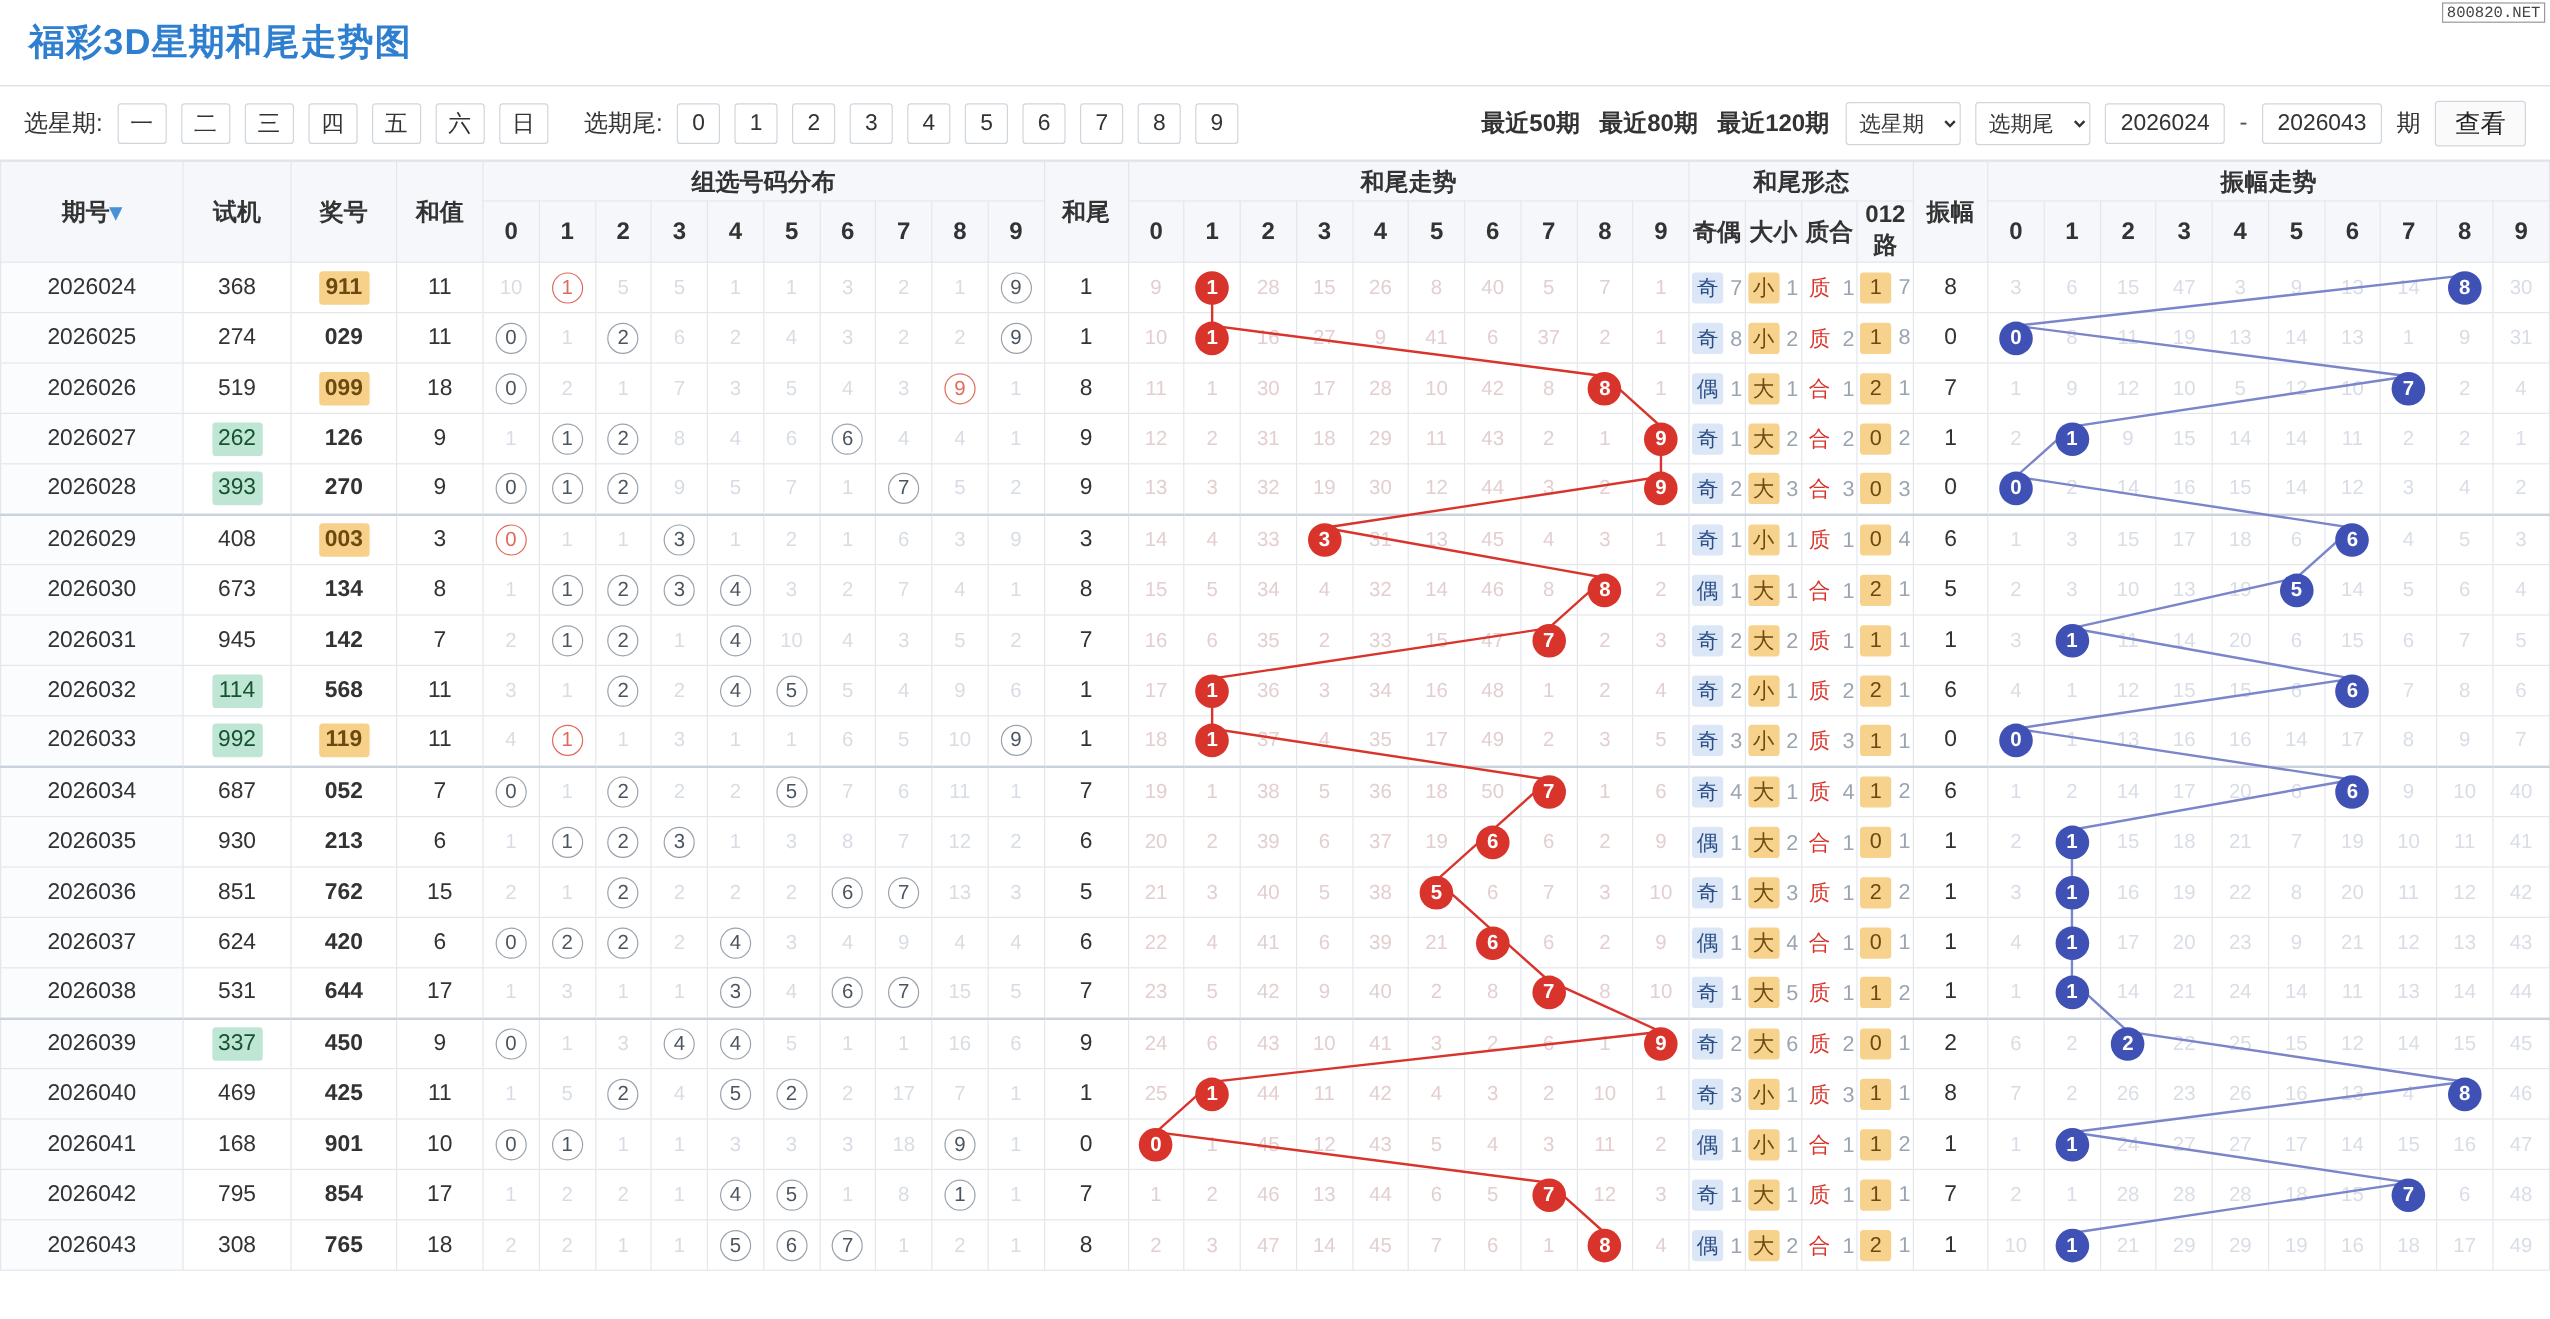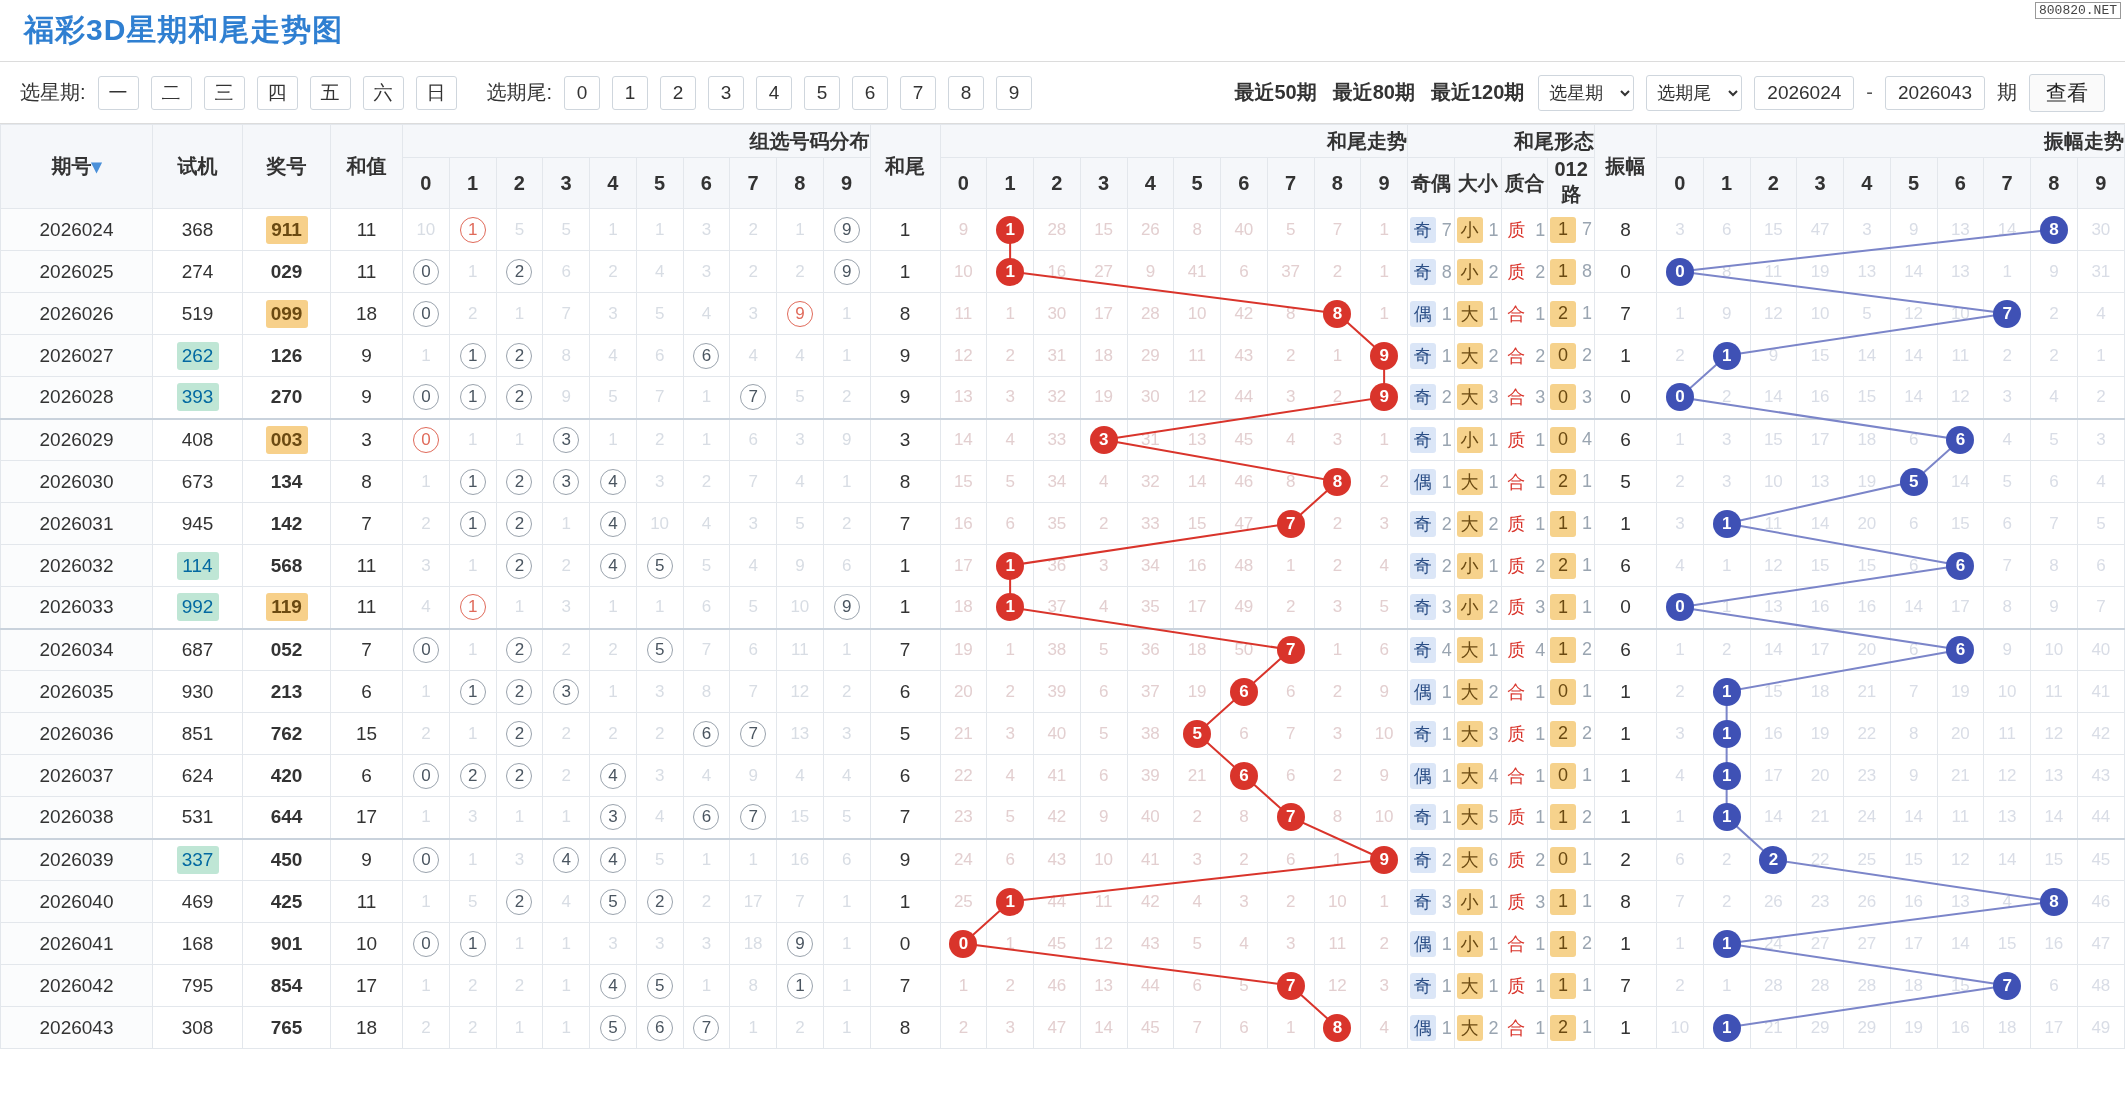--- a/index.html
+++ b/index.html
@@ -13,21 +13,21 @@
     overflow:hidden;
   }
   .watermark {
     position:absolute; right:4px; top:2px;
     font-family:"Liberation Mono", monospace;
     font-size:13px; color:#444;
     border:1px solid #999; padding:0 3px; background:#fff;
   }
   
   .topbar {
-    height:62px; border-bottom:1px solid #dcdcdc;
+    height:72px; border-bottom:1px solid #dcdcdc;
     display:flex; align-items:center; justify-content:space-between;
     padding:0 18px 0 24px;
   }
   .title {
     color:#2f7fd1; font-size:30px; font-weight:bold; letter-spacing:1px;
   }
   .mark-opts { display:flex; align-items:center; gap:26px; font-size:20px; color:#333; }
   .mark-label { color:#333; }
   .opt { display:flex; align-items:center; gap:7px; }
   .opt input { width:17px; height:17px; margin:0; }
@@ -63,41 +63,41 @@
   table.grid {
     border-collapse:collapse; width:2125px; table-layout:fixed;
   }
   table.grid th, table.grid td {
     border:1px solid #e3e7ec; text-align:center; vertical-align:middle;
   }
   table.grid thead th {
     background:#f5f7fa; font-weight:bold; font-size:20px; color:#333;
     height:33px; padding:0;
   }
-  thead th.grp { font-size:20px;text-align:right; }
+  thead th.grp { font-size:20px; }
   thead th.dig { font-weight:normal; font-size:18px; color:#555; height:32px; }
   tbody td { height:42px; font-size:19px; padding:0; }
   tbody tr.sep td { border-top:2px solid #c9d2dc; }
   .col-issue { width:152px; background:#fbfcfd; }
   .col-try { width:90px; }
   .col-prize { width:88px;font-weight:bold; }
   .col-sum { width:72px; }
   .col-tail { width:70px; }
   .col-oe, .col-bs, .col-zh, .col-012 { width:62px; }
   .col-amp { width:62px; }
   .dcell { width:30px; font-size:17px; color:#d8dde4; }
   .tcell { width:30px; font-size:17px; color:#e3cfd0; position:relative; }
   .acell { width:30px; font-size:17px; color:#d9dde6; position:relative; }
   
   .badge {
     display:inline-flex; align-items:center; justify-content:center;
     min-width:42px; height:28px; border-radius:3px; font-size:19px;
   }
   .badge.orange { background:#f7d08a; color:#6b4a12; }
-  .badge.green { background:#bfe6d5; color:#0369a1; }
+  .badge.green { background:#bfe6d5; color:#14532d; }
   .circ {
     display:inline-flex; align-items:center; justify-content:center;
     width:26px; height:26px; border-radius:50%;
     border:1.5px solid #9aa3ad; color:#4a5560; font-size:17px;
   }
   .circ.red { border-color:#e06a5a; color:#e06a5a; }
   .dot {
     display:inline-flex; align-items:center; justify-content:center;
     width:28px; height:28px; border-radius:50%;
     background:#d9342b; color:#fff; font-size:17px; font-weight:bold;

